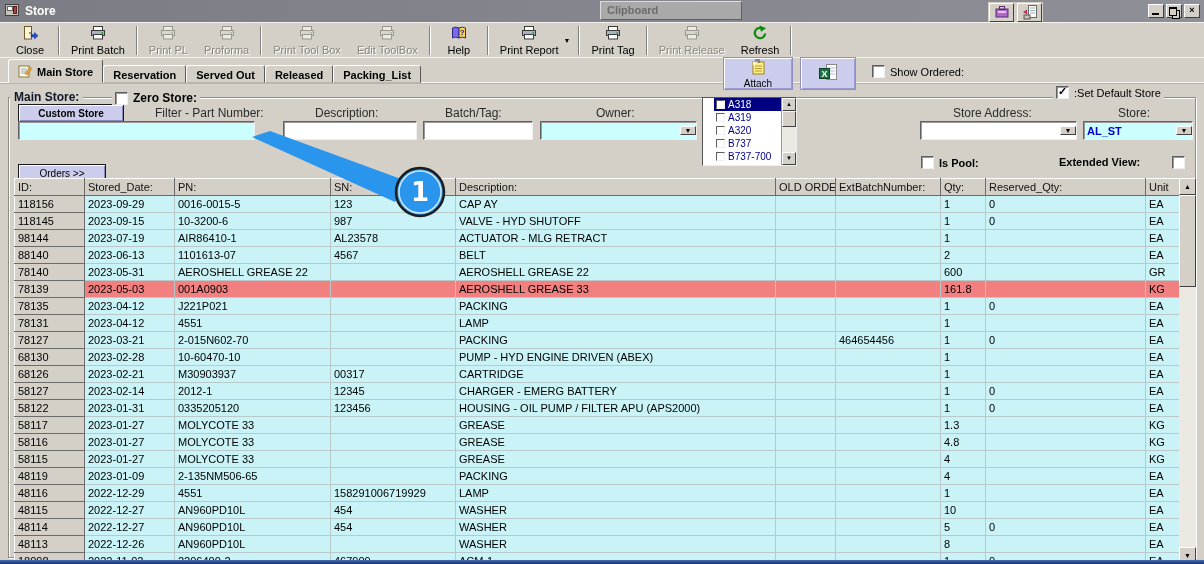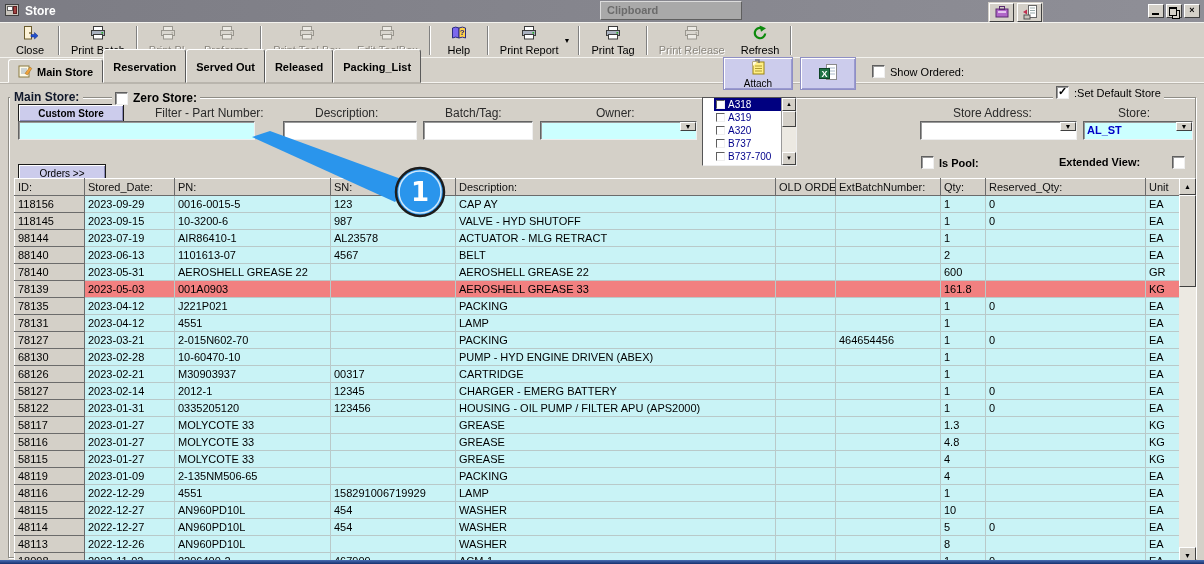--- a/index.html
+++ b/index.html
@@ -34,21 +34,21 @@
             align-items:center; justify-content:center; gap:1px; }
   .tb-label { font-size:11px; white-space:nowrap; }
   .tb-btn.disabled .tb-label { color:#8a867e; text-shadow:1px 1px 0 #fff; }
   .tb-sep { width:0; height:29px; border-left:1px solid #808080; border-right:1px solid #fff; margin:0 3px; }
   .tb-drop { font-size:7px; margin:0 5px 0 -3px; align-self:center; color:#000; }
 
   
   .tab-baseline { position:absolute; left:0; top:82px; width:1204px; height:2px;
                   background:#f5f4f0; border-bottom:1px solid #b9b5ad; }
   .tabstrip { position:absolute; left:8px; top:59px; height:24px; display:flex; align-items:flex-end; z-index:2; }
-  .tab { height:34px; padding:2px 9px 0; background:#d4d0c8; border:1px solid;
+  .tab { height:18px; padding:2px 9px 0; background:#d4d0c8; border:1px solid;
          border-color:#fff #5a5a5a #b9b5ad #fff; border-radius:3px 3px 0 0; font-weight:bold;
          display:flex; align-items:center; gap:4px; white-space:nowrap; }
   .tab.active { height:24px; border-bottom:1px solid #d4d0c8; }
 
   
   .sq-btn { position:absolute; top:57px; height:33px; background:var(--lavender);
             border:1px solid #8f8fc4; box-shadow:inset 1px 1px 0 #fff, inset -1px -1px 0 #9a9ad0;
             display:flex; flex-direction:column; align-items:center; justify-content:center; font-size:10px; }
   .attach-btn { left:723px; width:70px; }
   .excel-btn { left:800px; width:56px; }
@@ -59,21 +59,21 @@
   .cbrow { position:absolute; display:flex; align-items:center; gap:5px; white-space:nowrap; }
 
   
   .groupbox { position:absolute; left:8px; top:97px; width:1188px; height:461px;
               border:1px solid #8f8d86; box-shadow:inset 1px 1px 0 #fff, 1px 1px 0 #fff; pointer-events:none; }
   .cap { position:absolute; background:#d4d0c8; padding:0 4px; font-size:12px; z-index:2; white-space:nowrap; }
   .cap-main { left:10px; top:90px; font-weight:bold; color:#0f172a; }
   .flabel { position:absolute; top:106px; font-size:12px; color:#2b2b2b; white-space:nowrap; }
   .inp { position:absolute; top:121px; height:19px; background:#fff; border:1px solid;
          border-color:#636363 #efefef #efefef #636363; box-shadow:inset 1px 1px 0 #9a9a9a; padding:2px 3px; }
-  .combo { display:flex; align-items:flex-start; padding:0; }
+  .combo { display:flex; align-items:center; padding:0; }
   .combo .val { flex:1; padding:2px 3px; font-weight:bold; color:#0000c8; overflow:hidden; }
   .dd-btn { width:16px; background:#d4d0c8; border:1px solid; border-color:#fff #404040 #404040 #fff;
             font-size:7px; display:flex; align-items:center; justify-content:center; flex:none; }
   .lav-btn { position:absolute; background:var(--lavender); border:1px solid #1a1a1a;
              box-shadow:inset 1px 1px 0 #fff, inset -1px -1px 0 #8a8ab8; text-align:center;
              font-size:10px; display:flex; align-items:center; justify-content:center; }
   .listbox { position:absolute; left:702px; top:97px; width:95px; height:69px; background:#fff;
              border:1px solid; border-color:#555 #eee #eee #555; display:flex; z-index:2; }
   .lb-items { flex:1; overflow:hidden;padding-left:11px; }
   .lb-item { height:13px; display:flex; align-items:center; gap:3px; padding-left:2px;

